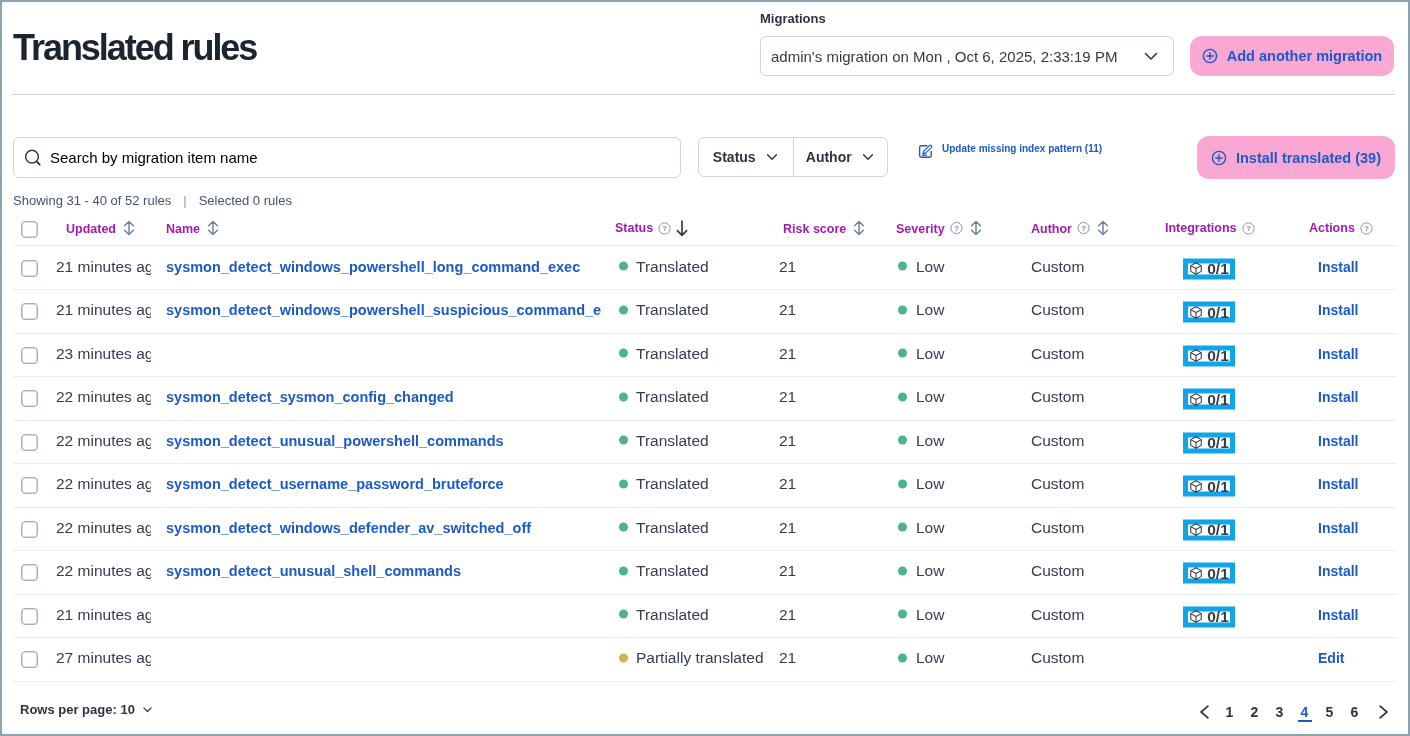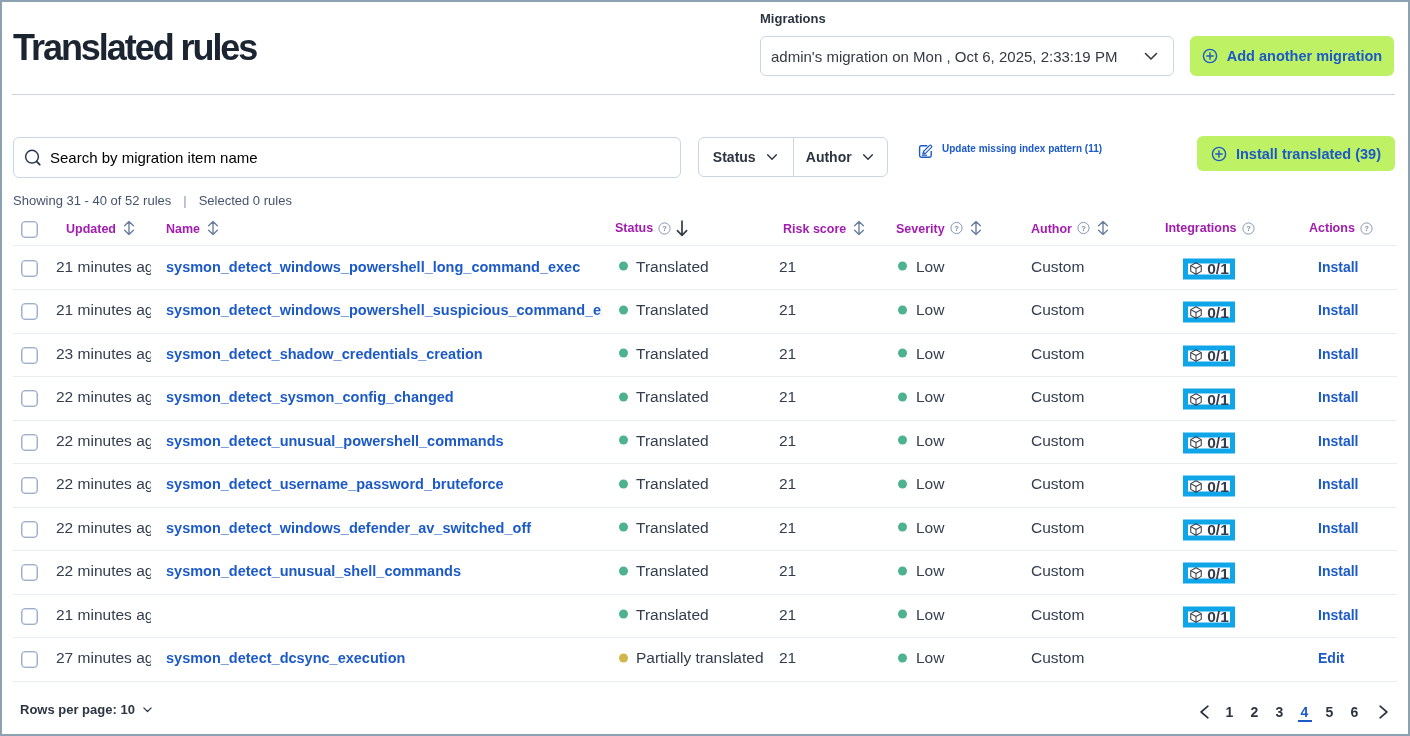--- a/index.html
+++ b/index.html
@@ -3,23 +3,23 @@
 <meta charset="utf-8">
 <style>
   * { box-sizing: border-box; margin:0; padding:0; }
   html,body { width:1410px; height:736px; background:#fff; font-family:"Liberation Sans", sans-serif; }
   .frame { position:fixed; inset:0; border:2px solid #8ca2b0; z-index:50; pointer-events:none; }
   h1.title { position:absolute; left:13px; top:27px; font-size:36px; font-weight:700; color:#1b2431; letter-spacing:-2.05px; line-height:1.15; }
   .hr1 { position:absolute; left:12px; top:94px; width:1383px; height:1px; background:#ccd4e0; }
   .mig-label { position:absolute; left:760px; top:11px; font-size:13px; font-weight:700; color:#2c3442; }
   .select { position:absolute; left:760px; top:36px; width:414px; height:40px; background:#fff; border:1px solid #cbd5e4; border-radius:6px; display:flex; align-items:center; padding:0 10px; font-size:15px; color:#343944; }
   .select .chev { position:absolute; right:14px; }
-  .btn-light { position:absolute; display:flex; align-items:center; justify-content:center; gap:9px; background:#bef264; border-radius:6px; color:#1c5ac8; font-size:14.5px; font-weight:700; border:none; font-family:inherit; }
+  .btn-light { position:absolute; display:flex; align-items:center; justify-content:center; gap:9px; background:#f9a8d4; border-radius:12px; color:#1c5ac8; font-size:14.5px; font-weight:700; border:none; font-family:inherit; }
   #btn-add { left:1190px; top:36px; width:204px; height:40px; }
-  #btn-install { left:1197px; top:136px; width:198px; height:35px; }
+  #btn-install { left:1197px; top:136px; width:198px; height:43px; }
   .search { position:absolute; left:13px; top:137px; width:668px; height:41px; background:#fff; border:1px solid #cbd5e4; border-radius:6px; display:flex; align-items:center; padding:0 10px; }
   .search .ph { color:#000000; font-size:15px; margin-left:8px; }
   .filters { position:absolute; left:698px; top:137px; width:190px; height:40px; border:1px solid #cbd5e4; border-radius:6px; display:flex; }
   .filters .fb { flex:1; display:flex; align-items:center; justify-content:center; gap:9px; font-size:14px; font-weight:700; color:#2c3442; }
   .filters .fb + .fb { border-left:1px solid #cbd5e4; }
   .link-update { position:absolute; left:917px; top:143px; height:40px; display:flex; align-items:flex-start; gap:8px; color:#1c5ac8; font-size:10px; font-weight:700; }
   .counts { position:absolute; left:13px; top:193px; font-size:13px; color:#46536e; }
   .counts .sep { color:#8b99b1; margin:0 12px; }
 
   
@@ -174,21 +174,20 @@
       <span class="cell au">Custom</span>
       <span class="cell badge"><svg width="14" height="14" viewBox="0 0 16 16">
           <path d="M8 1.5 L14 4.75 V11.25 L8 14.5 L2 11.25 V4.75 Z" fill="none" stroke="#343944" stroke-width="1.2" stroke-linejoin="round"></path>
           <path d="M2 4.75 L8 8 L14 4.75 M8 8 V14.5" fill="none" stroke="#343944" stroke-width="1.2" stroke-linejoin="round"></path>
         </svg>0/1</span>
       <a class="cell act">Install</a>
     </div>
 <div class="row" style="top:333px">
       <span class="cb"></span>
       <span class="cell upd">23 minutes ago</span>
-      <a class="cell name">sysmon_detect_shadow_credentials_creation</a>
       <span class="dot g" style="left:619px"></span>
       <span class="cell st">Translated</span>
       <span class="cell rs">21</span>
       <span class="dot g" style="left:898px"></span>
       <span class="cell sev">Low</span>
       <span class="cell au">Custom</span>
       <span class="cell badge"><svg width="14" height="14" viewBox="0 0 16 16">
           <path d="M8 1.5 L14 4.75 V11.25 L8 14.5 L2 11.25 V4.75 Z" fill="none" stroke="#343944" stroke-width="1.2" stroke-linejoin="round"></path>
           <path d="M2 4.75 L8 8 L14 4.75 M8 8 V14.5" fill="none" stroke="#343944" stroke-width="1.2" stroke-linejoin="round"></path>
         </svg>0/1</span>
@@ -285,21 +284,20 @@
       <span class="cell au">Custom</span>
       <span class="cell badge"><svg width="14" height="14" viewBox="0 0 16 16">
           <path d="M8 1.5 L14 4.75 V11.25 L8 14.5 L2 11.25 V4.75 Z" fill="none" stroke="#343944" stroke-width="1.2" stroke-linejoin="round"></path>
           <path d="M2 4.75 L8 8 L14 4.75 M8 8 V14.5" fill="none" stroke="#343944" stroke-width="1.2" stroke-linejoin="round"></path>
         </svg>0/1</span>
       <a class="cell act">Install</a>
     </div>
 <div class="row" style="top:637.5px">
       <span class="cb"></span>
       <span class="cell upd">27 minutes ago</span>
-      <a class="cell name">sysmon_detect_dcsync_execution</a>
       <span class="dot y" style="left:619px"></span>
       <span class="cell st">Partially translated</span>
       <span class="cell rs">21</span>
       <span class="dot g" style="left:898px"></span>
       <span class="cell sev">Low</span>
       <span class="cell au">Custom</span>
       <a class="cell act">Edit</a>
     </div>
 </div>
 

